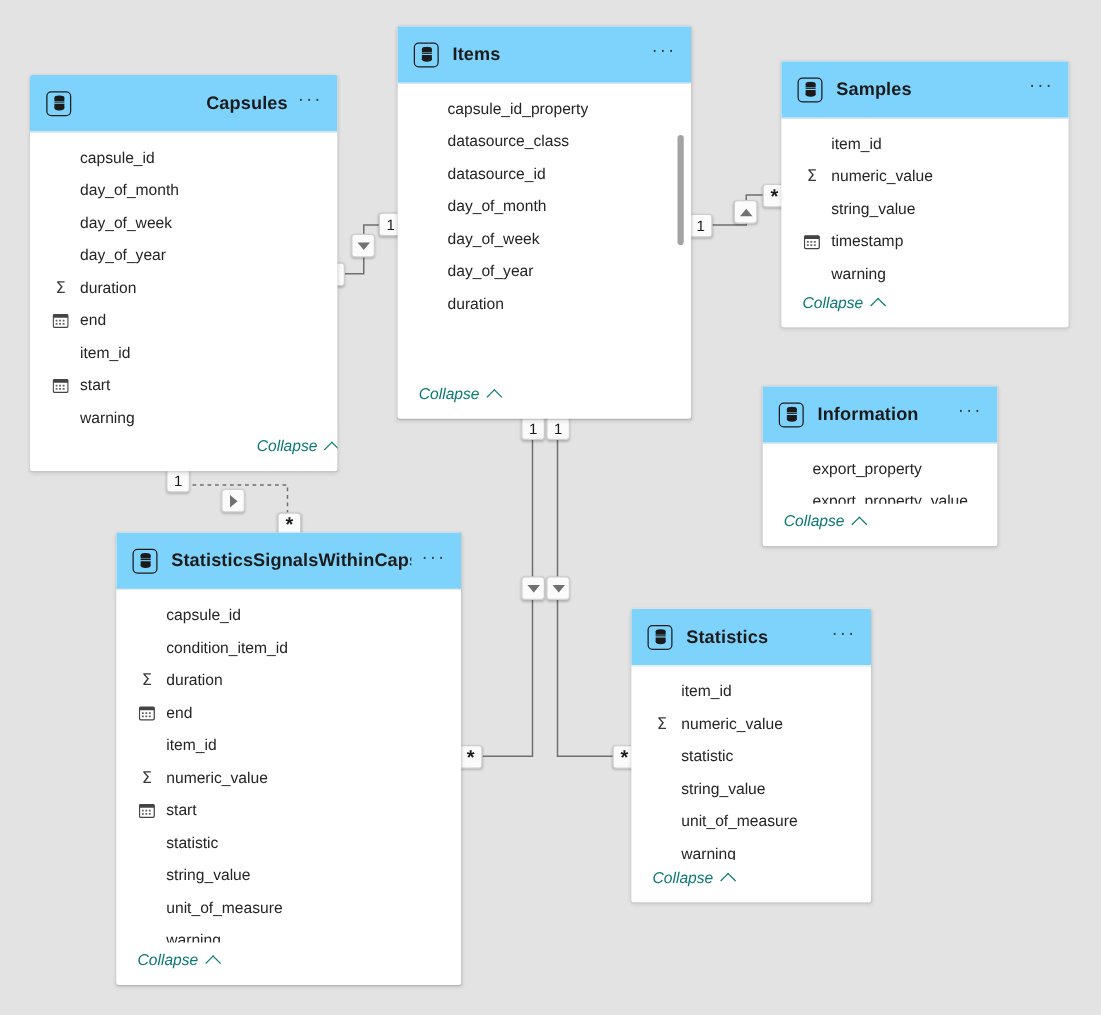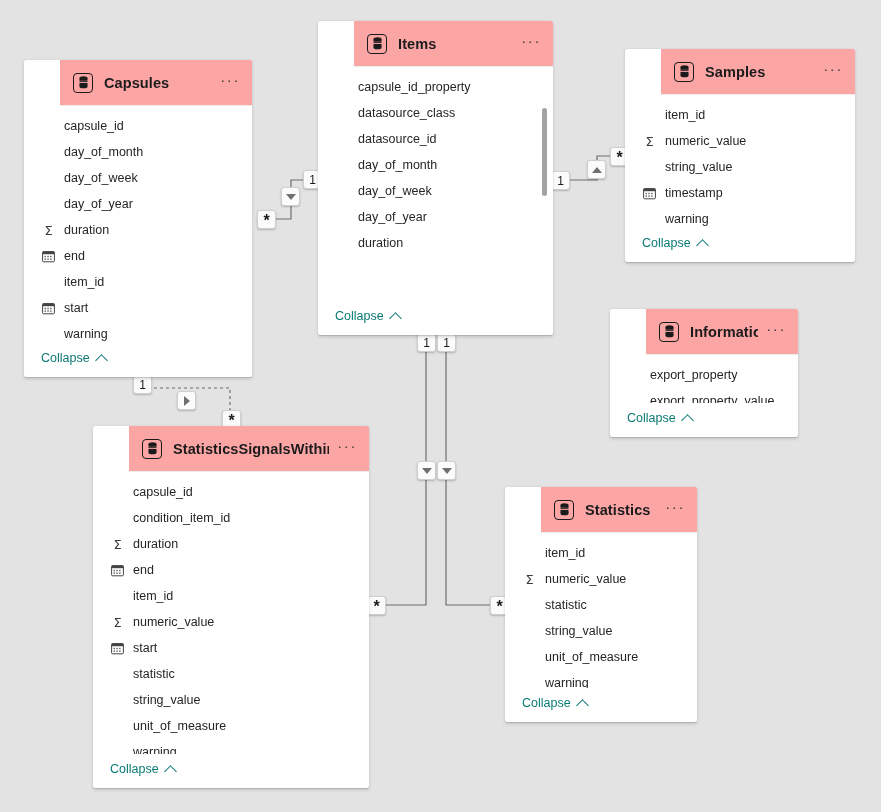--- a/index.html
+++ b/index.html
@@ -52,22 +52,21 @@
     box-shadow: 0 1.2px 3.6px rgba(0,0,0,.14), 0 0.3px 0.9px rgba(0,0,0,.12);
     overflow: hidden;
     display: flex; flex-direction: column;
   }
   .card-header {
     height: 46px;
     flex: 0 0 46px;
     display: flex; align-items: center;
     padding: 0 12px 0 13px;
     border-bottom: 1px solid #ececec;
-    background: #fca5a5;
-    margin-left: 36px;
+    background: #7dd3fc;
   }
   .tbl-icon {
     width: 20px; height: 20px;
     border: 1.6px solid #1b1b1b;
     border-radius: 4px;
     display: flex; align-items: center; justify-content: center;
     flex: 0 0 20px;
     margin-right: 11px;
   }
   .tbl-icon svg { display: block; }
@@ -115,20 +114,21 @@
   .field.plain .fi { visibility: hidden; }
   .sigma {
     font-size: 13px; line-height: 1;
     font-family: "DejaVu Sans", sans-serif;
     color: #3a3a3a;
   }
   .cal { display: block; }
   .card-footer {
     flex: 0 0 auto;
     padding: 5px 0 11px 17px;
+    font-style: italic;
   }
   .collapse-link {
     display: inline-flex; align-items: center;
     color: #0b7a74;
     font-size: 12.5px;
     cursor: pointer;
   }
   .collapse-link .chev {
     margin-left: 7px;
     display: inline-block;
@@ -203,21 +203,21 @@
       </div>
       <div class="badge arrow" style="left: 437px; top: 461px;">
         <div class="tri down"></div>
       </div>
       <div class="badge star" style="left: 490px; top: 596px;">
         <span>*</span>
       </div>
     </div>
 
   <div id="tables-layer">
-      <div class="card" style="left: 24px; top: 60px; width: 228px; height: 317px;">
+      <div class="card" style="left: 24px; top: 60px; width: 246px; height: 317px; text-align: right;">
         <div class="card-header">
           <span class="tbl-icon">
             <svg width="11" height="13" viewBox="0 0 11 13">
               <ellipse cx="5.5" cy="2.2" rx="4" ry="1.9" fill="#1b1b1b"></ellipse>
               <rect x="1.5" y="2.2" width="8" height="2.6" fill="#1b1b1b"></rect>
               <rect x="1.5" y="5.2" width="8" height="0.9" fill="#1b1b1b"></rect>
               <rect x="1.5" y="7.0" width="8" height="3.4" fill="#1b1b1b"></rect>
               <ellipse cx="5.5" cy="10.4" rx="4" ry="1.9" fill="#1b1b1b"></ellipse>
             </svg>
           </span>

